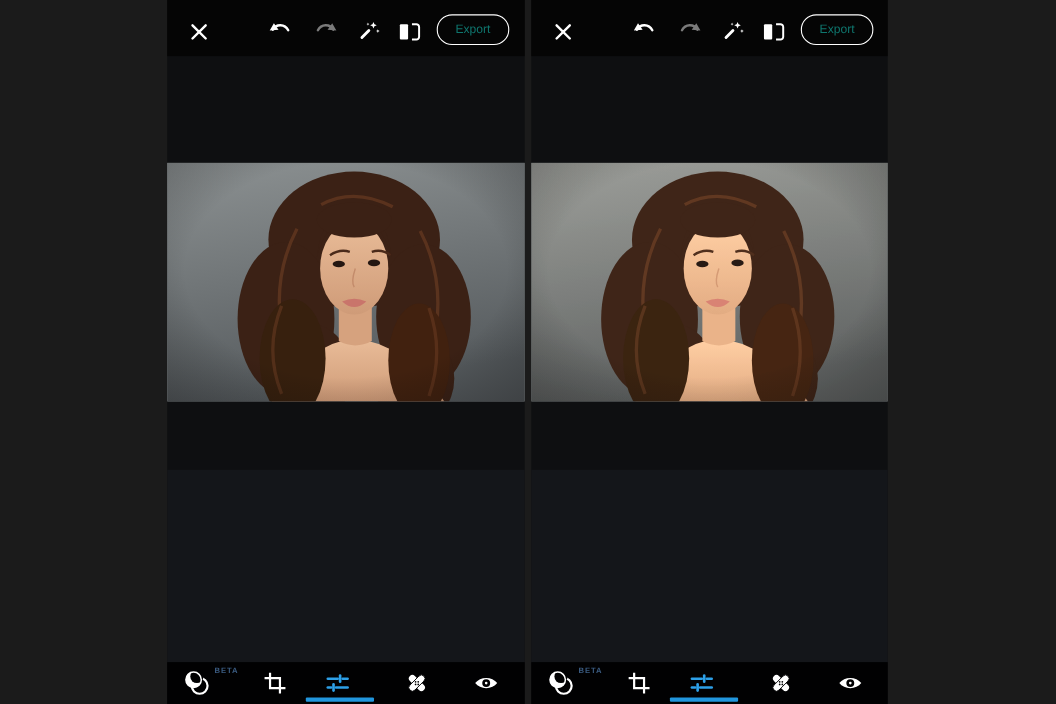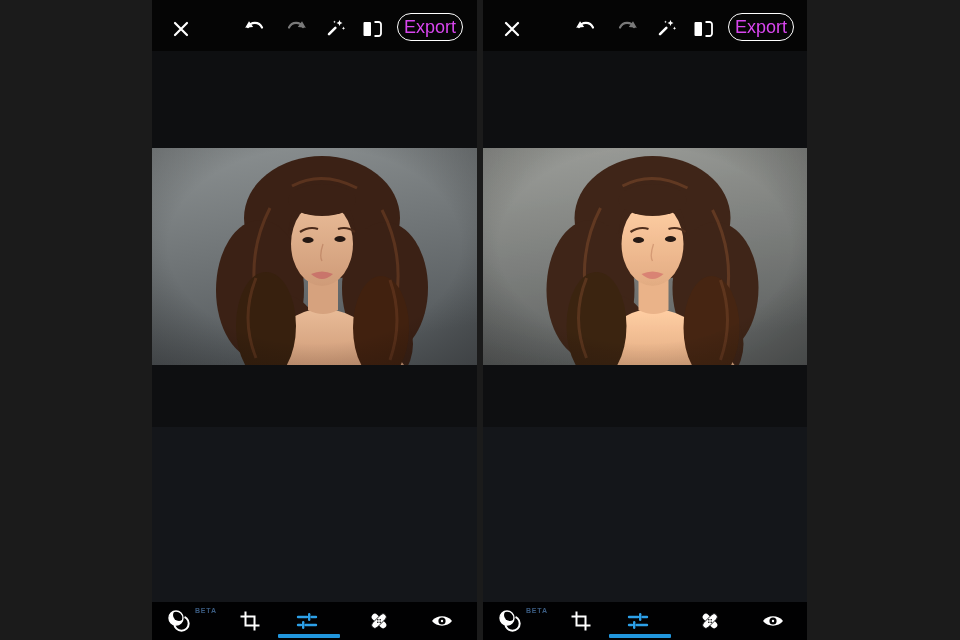--- a/index.html
+++ b/index.html
@@ -11,21 +11,21 @@
   #screenR{left:483px;width:324px}
 
   
   .topbar{position:absolute;top:0;left:0;right:0;height:51px;background:#050505}
   .tbicon{position:absolute;top:17px;width:24px;height:24px;cursor:pointer}
   .tbicon svg{width:100%;height:100%;display:block}
   .pos-close{left:17px}.pos-undo{left:91px}.pos-redo{left:132px}
   .pos-wand{left:171px}.pos-compare{left:208px}
   .export-btn{position:absolute;top:13px;left:245px;width:66px;height:28px;
       background:transparent;border:1.6px solid #fff;border-radius:15px;
-      color:#d946ef;font-size:18px;font-family:"Liberation Sans",sans-serif;
+      color:#0f766e;font-size:11px;font-family:"Liberation Sans",sans-serif;
       cursor:pointer;padding:0;line-height:25px;text-align:center}
 
   
   .photo{position:absolute;top:148px;left:0;right:0;height:217px;overflow:hidden;background:#6d7274}
   .photo svg{width:100%;height:100%;display:block}
   .photo.warm svg{filter:sepia(.13) brightness(1.07) saturate(1.06)}
 
   
   .panel{position:absolute;top:427px;left:0;right:0;height:175px;background:#14161a}
 

